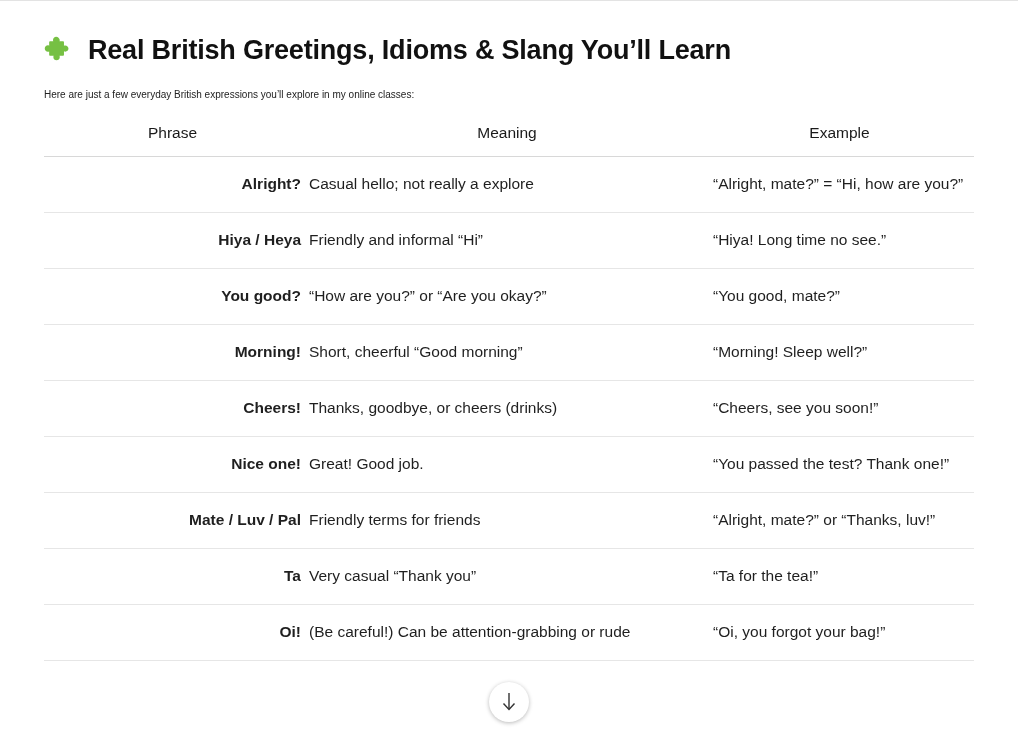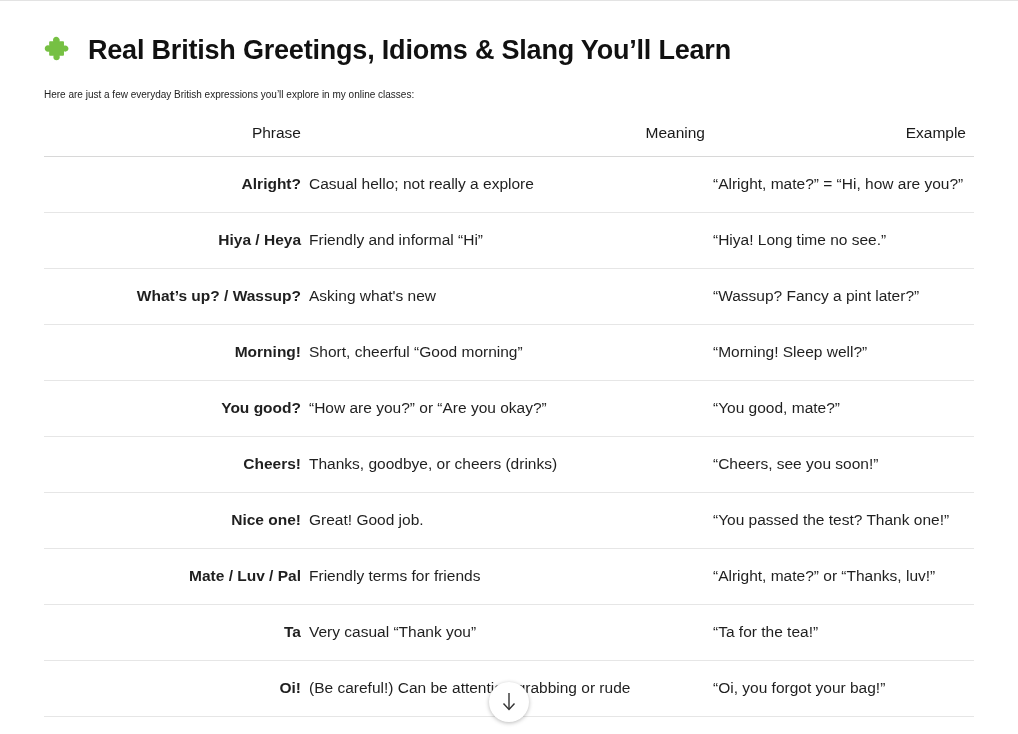--- a/index.html
+++ b/index.html
@@ -54,21 +54,21 @@
   table.phrases {
     width: 100%;
     border-collapse: collapse;
     margin-top: 22px;
     table-layout: fixed;
   }
   table.phrases col.c1 { width: 265px; }
   table.phrases col.c2 { width: 404px; }
   table.phrases col.c3 { width: auto; }
   table.phrases th {
-    text-align: right;
+    text-align: center;
     font-size: 15.5px;
     font-weight: normal;
     color: #1a1a1a;
     padding: 0 8px 14px 0;
     border-bottom: 1px solid #d8d8d8;
   }
   table.phrases td {
     font-size: 15.5px;
     color: #1f1f1f;
     padding: 17px 8px 17px 0;
@@ -135,33 +135,28 @@
         <td class="phrase">Alright?</td>
         <td class="meaning">Casual hello; not really a explore</td>
         <td class="example">“Alright, mate?” = “Hi, how are you?”</td>
       </tr>
       <tr>
         <td class="phrase">Hiya / Heya</td>
         <td class="meaning">Friendly and informal “Hi”</td>
         <td class="example">“Hiya! Long time no see.”</td>
       </tr>
       <tr>
-        <td class="phrase">What’s up? / Wassup?</td>
-        <td class="meaning">Asking what's new</td>
-        <td class="example">“Wassup? Fancy a pint later?”</td>
+        <td class="phrase">You good?</td>
+        <td class="meaning">“How are you?” or “Are you okay?”</td>
+        <td class="example">“You good, mate?”</td>
       </tr>
       <tr>
         <td class="phrase">Morning!</td>
         <td class="meaning">Short, cheerful “Good morning”</td>
         <td class="example">“Morning! Sleep well?”</td>
-      </tr>
-      <tr>
-        <td class="phrase">You good?</td>
-        <td class="meaning">“How are you?” or “Are you okay?”</td>
-        <td class="example">“You good, mate?”</td>
       </tr>
       <tr>
         <td class="phrase">Cheers!</td>
         <td class="meaning">Thanks, goodbye, or cheers (drinks)</td>
         <td class="example">“Cheers, see you soon!”</td>
       </tr>
       <tr>
         <td class="phrase">Nice one!</td>
         <td class="meaning">Great! Good job.</td>
         <td class="example">“You passed the test? Thank one!”</td>

